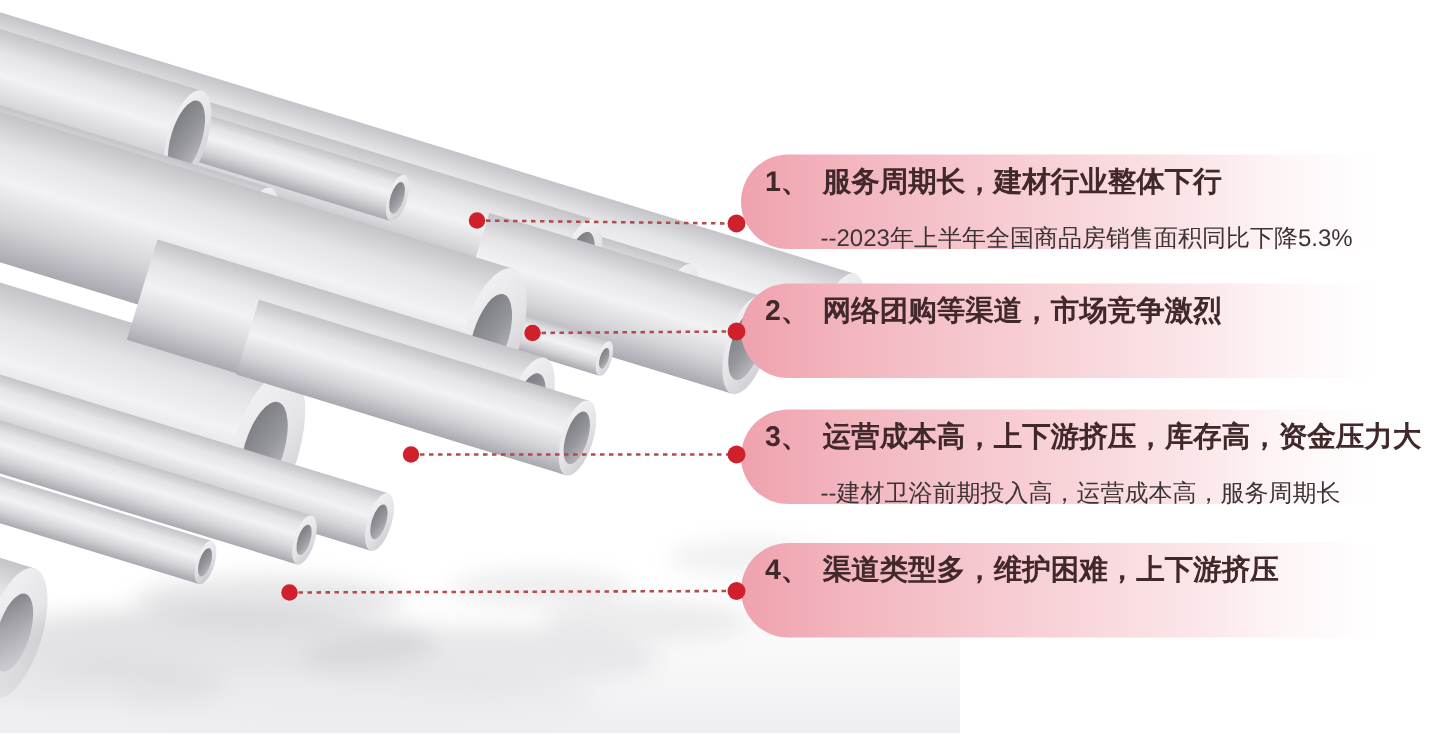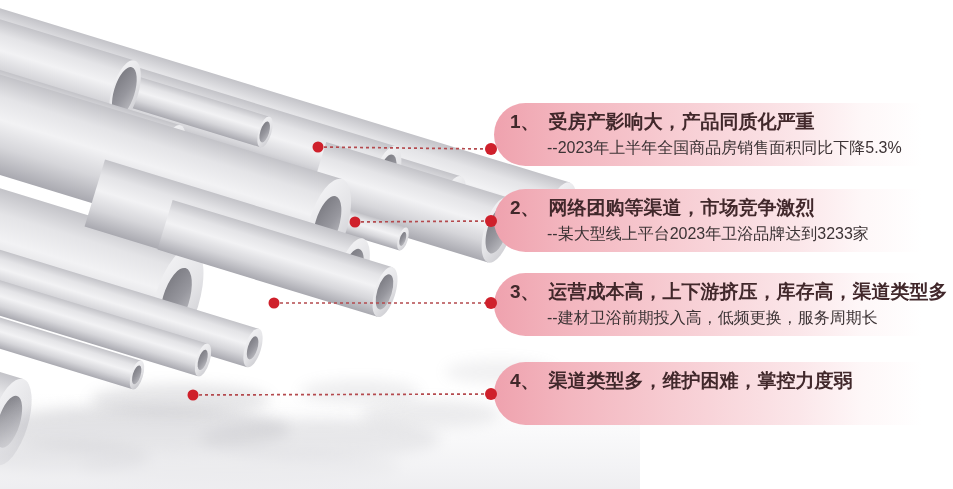--- a/index.html
+++ b/index.html
@@ -9,21 +9,21 @@
   }
   svg.layer{position:absolute;top:0;left:0;}
   
   .bubble{
     position:absolute;left:494px;width:460px;height:63px;box-sizing:border-box;
     border-radius:34px;padding:7px 0 0 16px;white-space:nowrap;
     background:linear-gradient(90deg,
       #efa2ae 0%, #f3b6bf 16%, #f7cdd3 40%, #fbe6e9 66%, #fef7f8 80%, rgba(255,255,255,0) 93%);
   }
   .bubble .l1{display:flex;gap:9px;font-size:19px;font-weight:bold;color:#41282b;line-height:1.3;}
-  .bubble .l2{margin-left:37px;margin-top:3px;font-size:16px;color:#3c3335;line-height:1.3;}
+  .bubble .l2{margin-left:37px;margin-top:15px;font-size:16px;color:#3c3335;line-height:1.3;}
   .b1{top:103px;} .b2{top:189px;} .b3{top:273px;} .b4{top:362px;}
 </style>
 </head>
 <body>
 
 <div class="stage">
 
   <svg class="layer" id="pipes-svg" width="680" height="489" viewBox="0 0 680 489">
     <defs>
       <linearGradient id="pipeBody" x1="0" y1="0" x2="0" y2="1">
@@ -152,42 +152,41 @@
         <ellipse cx="500" cy="372" rx="55" ry="12" fill="#8f8f97" opacity="0.12" filter="url(#soft)"></ellipse>
         <ellipse cx="360" cy="392" rx="60" ry="12" fill="#8f8f97" opacity="0.15" filter="url(#soft)"></ellipse>
         <ellipse cx="180" cy="400" rx="90" ry="16" fill="#8f8f97" opacity="0.22" filter="url(#soft)"></ellipse>
       </g>
     <rect x="0" y="392" width="640" height="97" fill="url(#floorGrad)"></rect>
   </svg>
 
   <div class="bubble b1">
     <div class="l1">
       <span>1、</span>
-      <span>受房产影响大，产品同质化严重</span>
+      <span>服务周期长，建材行业整体下行</span>
     </div>
     <div class="l2">--2023年上半年全国商品房销售面积同比下降5.3%</div>
   </div>
   <div class="bubble b2">
     <div class="l1">
       <span>2、</span>
       <span>网络团购等渠道，市场竞争激烈</span>
     </div>
-    <div class="l2">--某大型线上平台2023年卫浴品牌达到3233家</div>
   </div>
   <div class="bubble b3">
     <div class="l1">
       <span>3、</span>
-      <span>运营成本高，上下游挤压，库存高，渠道类型多</span>
-    </div>
-    <div class="l2">--建材卫浴前期投入高，低频更换，服务周期长</div>
+      <span>运营成本高，上下游挤压，库存高，资金压力大</span>
+    </div>
+    <div class="l2">--建材卫浴前期投入高，运营成本高，服务周期长</div>
   </div>
   <div class="bubble b4">
     <div class="l1">
       <span>4、</span>
-      <span>渠道类型多，维护困难，掌控力度弱</span>
+      <span>渠道类型多，维护困难，上下游挤压</span>
     </div>
   </div>
 
   <svg class="layer" width="953" height="489" viewBox="0 0 953 489">
     <g>
       <line x1="318" y1="147" x2="487" y2="149" stroke="#b44a4e" stroke-width="1.7" stroke-dasharray="3 3"></line>
       <circle cx="318" cy="147" r="5.5" fill="#cf202b"></circle>
       <circle cx="491" cy="149" r="6" fill="#cf202b"></circle>
     </g>
     <g>

